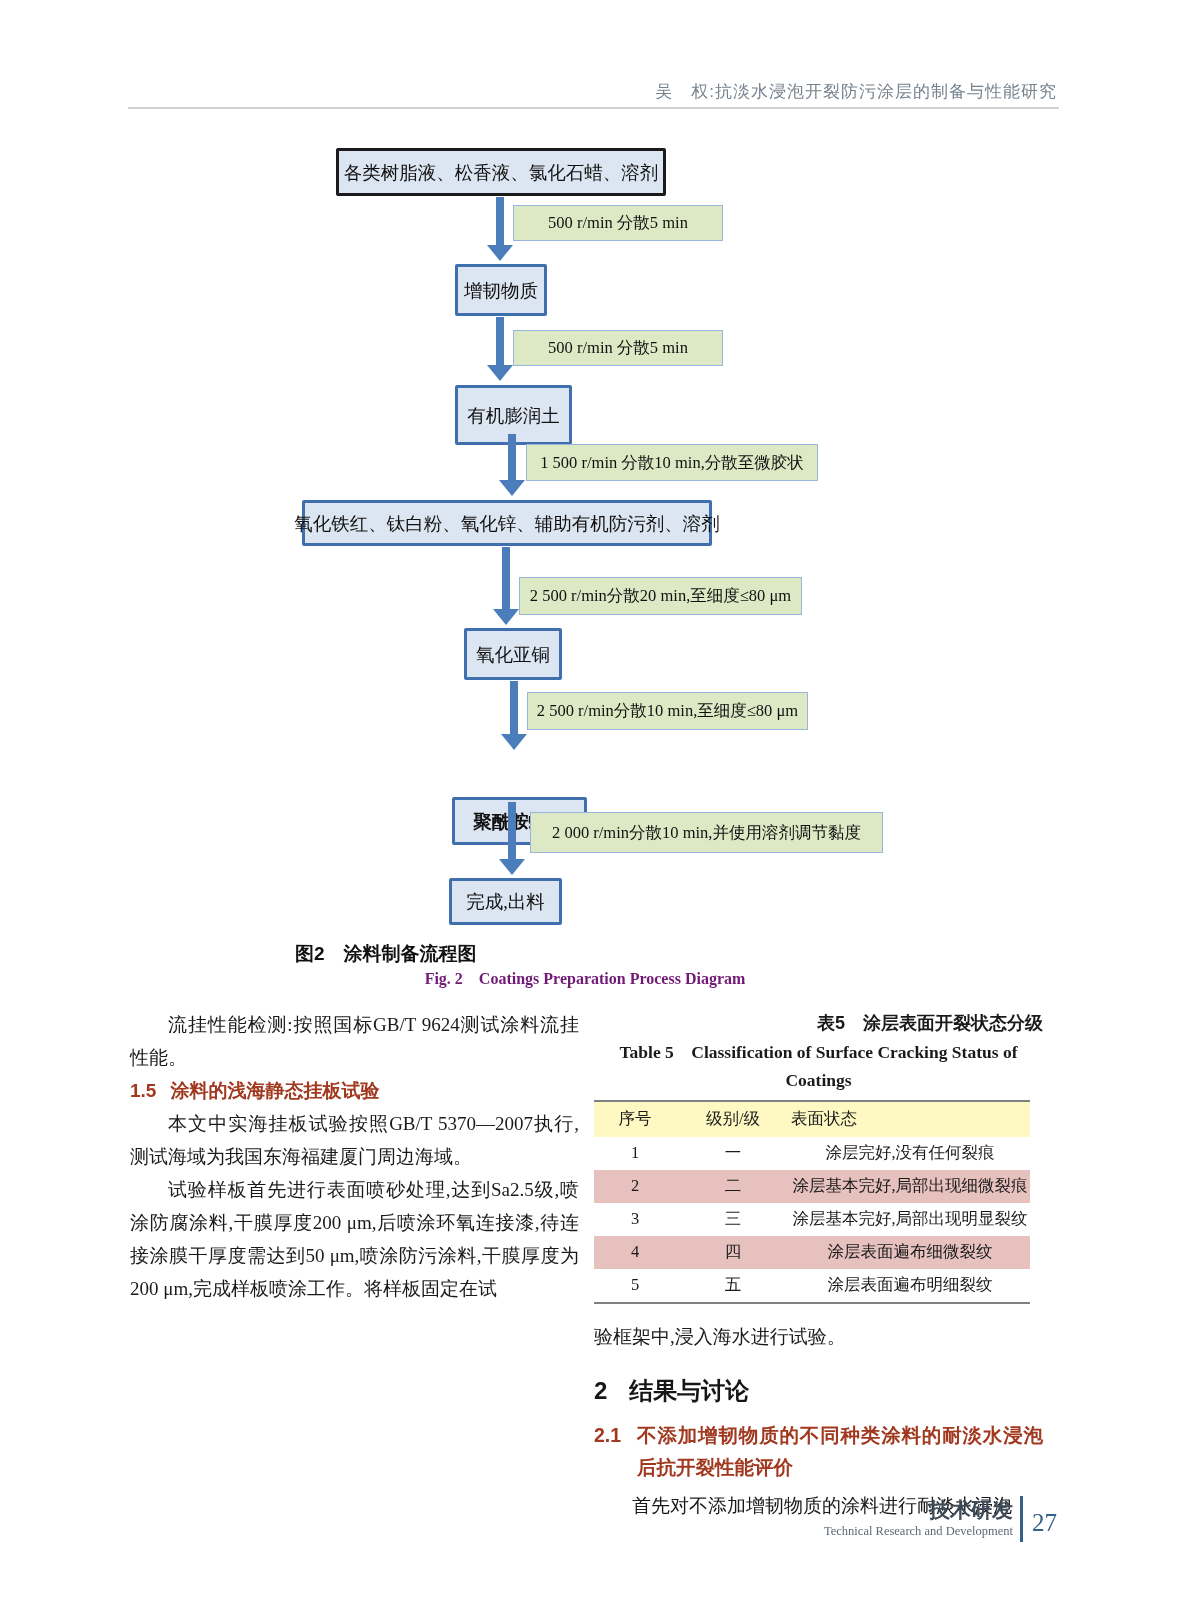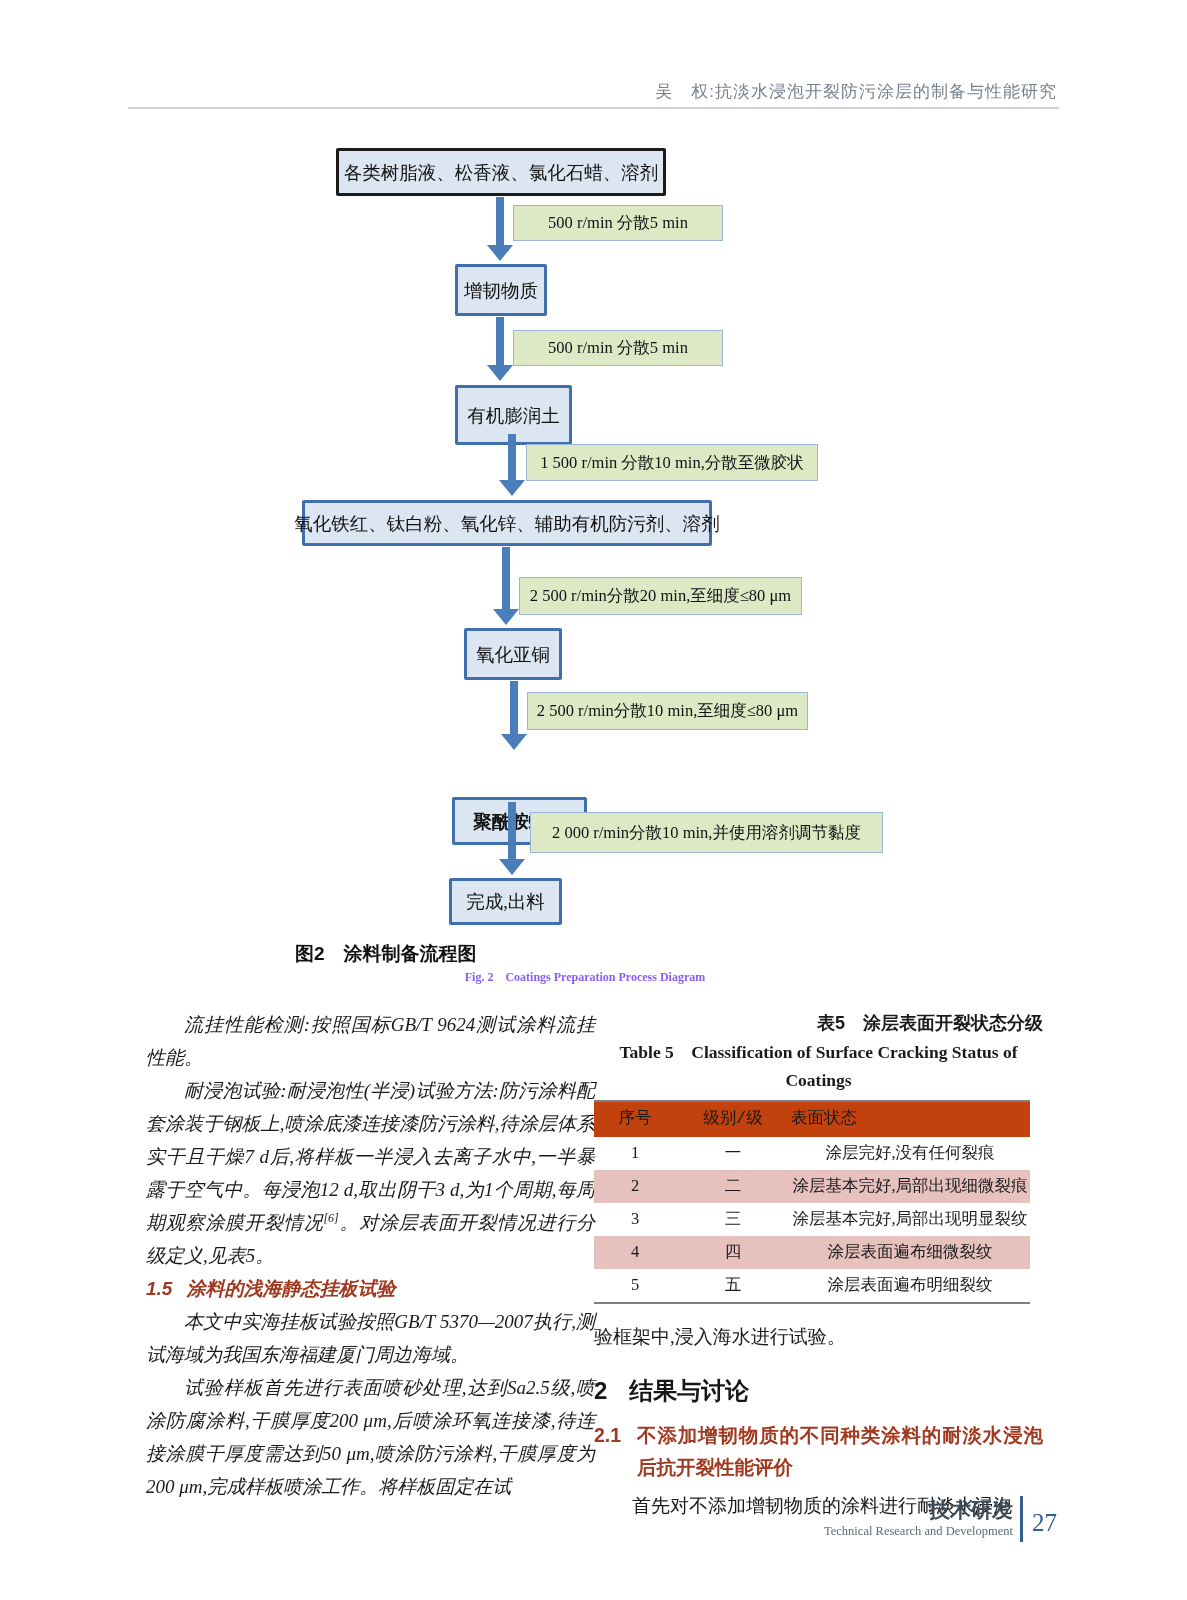--- a/index.html
+++ b/index.html
@@ -20,25 +20,25 @@
              display:flex;align-items:center;justify-content:center;font-size:16.5px;color:#111;
              box-sizing:border-box;white-space:nowrap;}
   .flow-arrow{position:absolute;width:26px;}
   .flow-arrow .shaft{position:absolute;left:50%;transform:translateX(-50%);width:8px;top:0;bottom:14px;background:#4a7dba;}
   .flow-arrow .tip{position:absolute;bottom:0;left:50%;transform:translateX(-50%);width:0;height:0;
                    border-left:13px solid transparent;border-right:13px solid transparent;border-top:16px solid #4a7dba;}
 
   .fig-cap-zh{position:absolute;left:295px;top:941px;width:580px;
               font-family:"Liberation Sans","DejaVu Sans",sans-serif;font-weight:bold;font-size:19px;color:#111;}
   .fig-cap-en{position:absolute;left:295px;top:969px;width:580px;text-align:center;
-              font-weight:bold;font-size:12px;color:#8b5cf6;}
+              font-weight:bold;font-size:16px;color:#701a75;}
 
   
   .col{position:absolute;top:1008px;width:449px;font-size:19px;line-height:33px;text-align:justify;}
-  .col-left{left:146px;font-style:italic;}
+  .col-left{left:130px;}
   .col-right{left:594px;}
   .col p{margin:0;text-indent:2em;}
   .col p.no-indent{text-indent:0;}
   sup{font-size:12px;line-height:0;}
 
   .sec-red{display:flex;margin:0;font-family:"Liberation Sans","DejaVu Sans",sans-serif;
            font-weight:bold;font-size:19px;line-height:33px;color:#a0391f;}
   .sec-red .num{flex:0 0 auto;margin-right:14px;}
   .sec-h2{display:flex;margin:20px 0 10px 0;font-family:"Liberation Sans","DejaVu Sans",sans-serif;
           font-weight:bold;font-size:24px;line-height:36px;color:#161616;}
@@ -46,21 +46,21 @@
   .sec-h21{margin:8px 0 6px 0;font-size:19.5px;line-height:32px;}
   .sec-h21 .num{margin-right:16px;}
 
   
   .tbl-cap-zh{font-family:"Liberation Sans","DejaVu Sans",sans-serif;font-weight:bold;font-size:18px;
               text-align:right;line-height:30px;text-indent:0;}
   .tbl-cap-en{font-weight:bold;font-size:17.5px;text-align:center;line-height:28px;text-indent:0;}
   table.tbl5{width:436px;border-collapse:collapse;margin-top:6px;
              border-top:2px solid #808080;border-bottom:2px solid #808080;
              font-size:16.5px;line-height:1;}
-  table.tbl5 th{background:#c2410c;font-weight:normal;height:33px;white-space:nowrap;font-family:Liberation Mono, monospace;}
+  table.tbl5 th{background:#fef9c3;font-weight:normal;height:33px;white-space:nowrap;}
   table.tbl5 td{height:31px;text-align:center;white-space:nowrap;}
   table.tbl5 tr.band td{background:#e7c1be;}
   .c1{width:80px;text-align:center;}
   .c2{width:112px;text-align:center;}
 
   .cont-p{margin-top:16px !important;}
   .first-p21{margin-top:6px !important;}
 
   
   .footer{position:absolute;right:130px;top:1496px;display:flex;align-items:center;}
@@ -129,21 +129,20 @@
     <div class="flow-step" style="left:530px;top:812px;width:353px;height:41px;">2 000 r/min分散10 min,并使用溶剂调节黏度</div>
 
     <div class="flow-node" style="left:449px;top:878px;width:113px;height:47px;">完成,出料</div>
   </div>
 
   <div class="fig-cap-zh">图2　涂料制备流程图</div>
   <div class="fig-cap-en">Fig. 2　Coatings Preparation Process Diagram</div>
 
   <div class="col col-left">
     <p>流挂性能检测:按照国标GB/T 9624测试涂料流挂性能。</p>
-    <p><span>耐浸泡试验:耐浸泡性(半浸)试验方法:防污涂料配套涂装于钢板上,喷涂底漆连接漆防污涂料,待涂层体系实干且干燥7 d后,将样板一半浸入去离子水中,一半暴露于空气中。每浸泡12 d,取出阴干3 d,为1个周期,每周期观察涂膜开裂情况</span><sup>[6]</sup><span>。对涂层表面开裂情况进行分级定义,见表5。</span></p>
     <h3 class="sec-red">
       <span class="num">1.5</span>
       <span>涂料的浅海静态挂板试验</span>
     </h3>
     <p>本文中实海挂板试验按照GB/T 5370—2007执行,测试海域为我国东海福建厦门周边海域。</p>
     <p>试验样板首先进行表面喷砂处理,达到Sa2.5级,喷涂防腐涂料,干膜厚度200 μm,后喷涂环氧连接漆,待连接涂膜干厚度需达到50 μm,喷涂防污涂料,干膜厚度为200 μm,完成样板喷涂工作。将样板固定在试</p>
   </div>
 
   <div class="col col-right">
     <div class="tbl-cap-zh">表5　涂层表面开裂状态分级</div>

